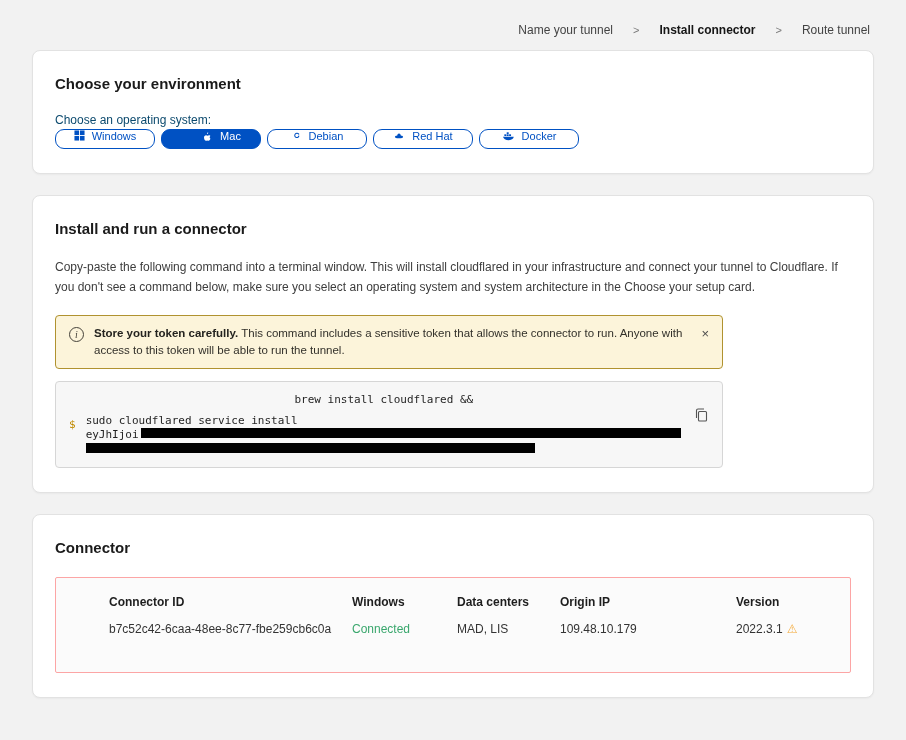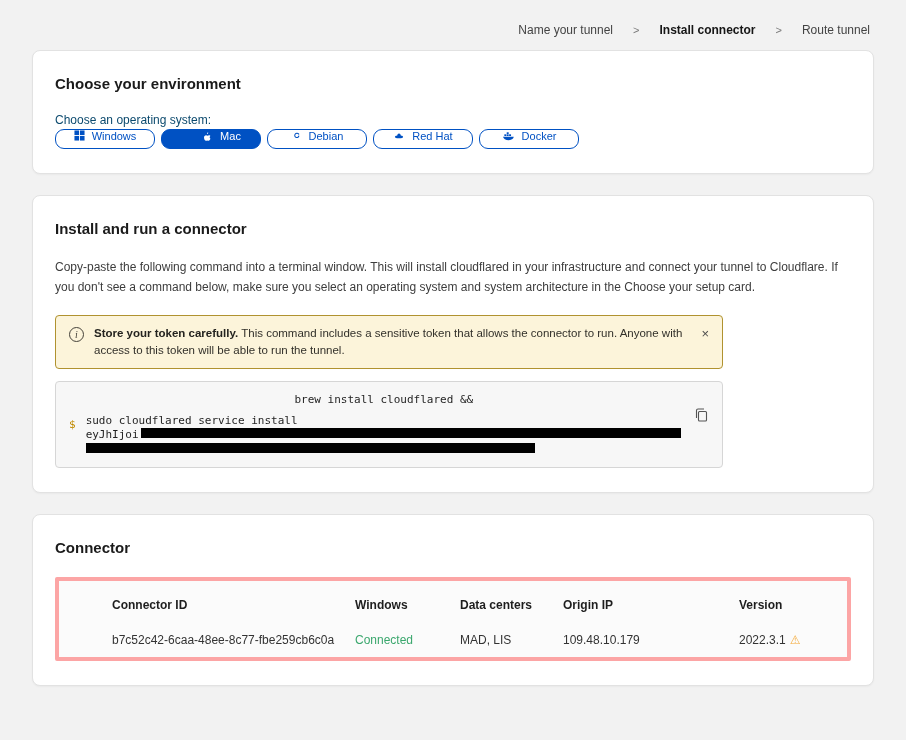--- a/index.html
+++ b/index.html
@@ -101,27 +101,27 @@
   .redact-1 { width: 540px; margin-left: 2px; }
   .redact-2 { width: 449px; margin-top: 1px; }
   .copy-btn {
     position: absolute; right: 12px; top: 25px;
     width: 18px; height: 18px;
     border: none; background: transparent; padding: 0; cursor: pointer;
   }
 
   
   .connectors-table {
-    border: 4px solid #fca5a5;
+    border: 1px solid #fca5a5;
     border-radius: 2px;
     background: #fbfbfb;
-    padding: 17px 10px 10px 53px;
+    padding: 17px 10px 36px 53px;
     display: grid;
     grid-template-columns: 243px 105px 103px 176px auto;
-    row-gap: 21px;
+    row-gap: 13px;
     font-size: 12px;
   }
   .th { font-weight: bold; color: #1e1e1e; }
   .td { color: #333; }
   .status-connected { color: #3aa76d; }
   .warn-glyph { color: #f4a938; font-size: 12px; margin-left: 4px; }
 </style>
 </head>
 <body>
 

